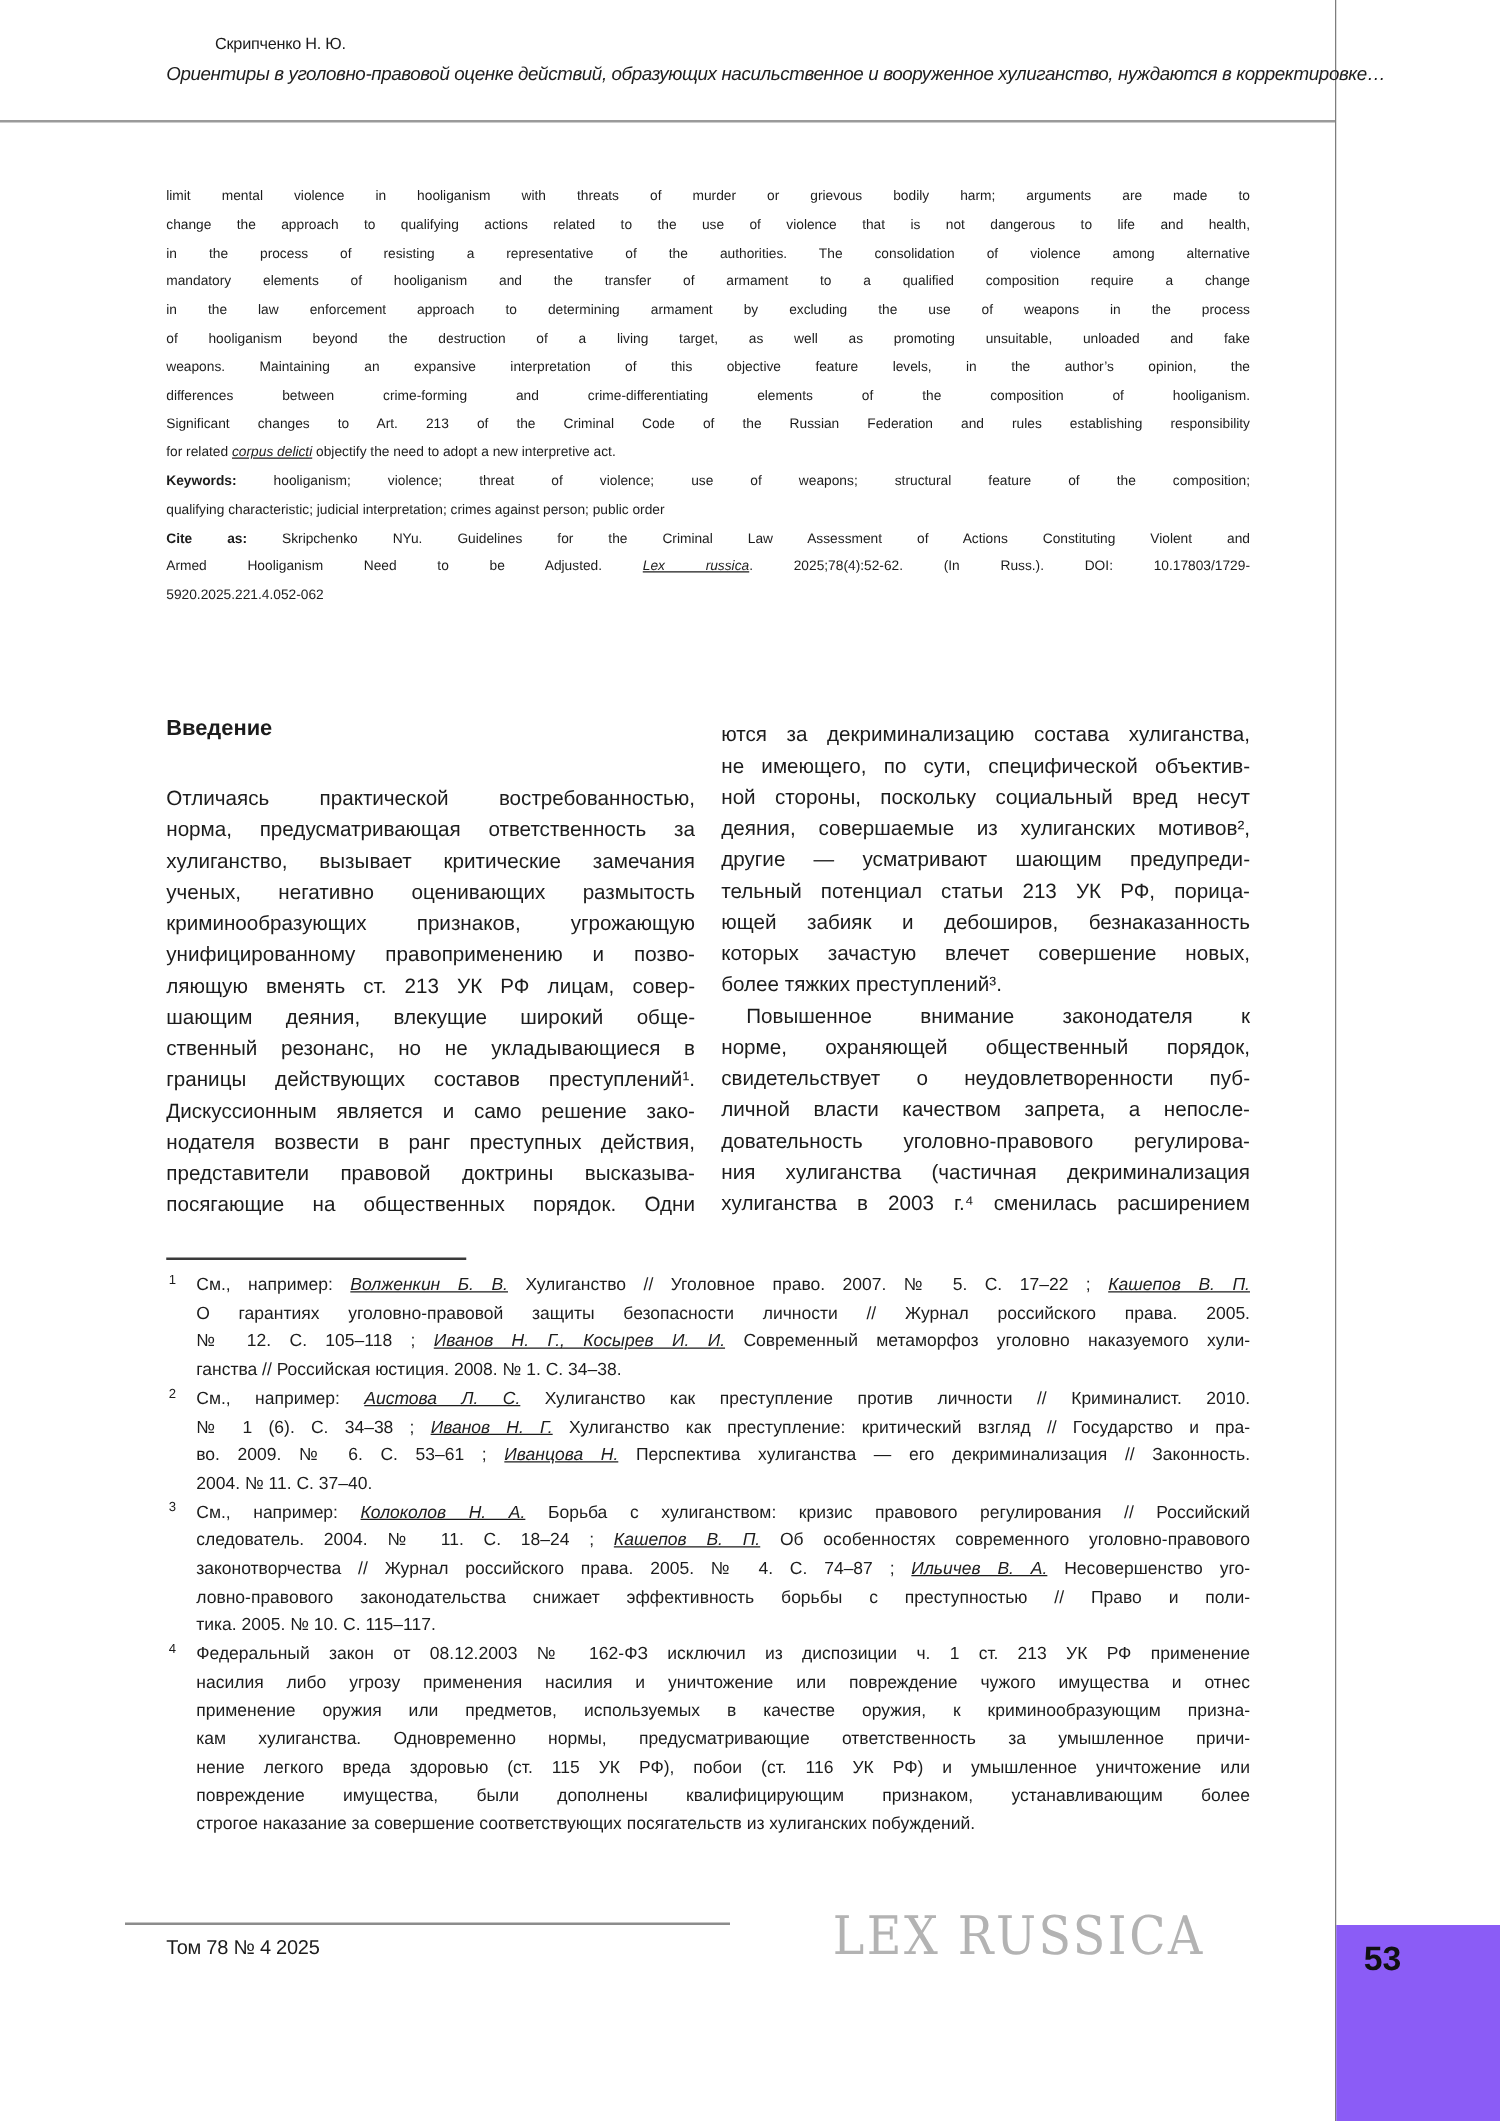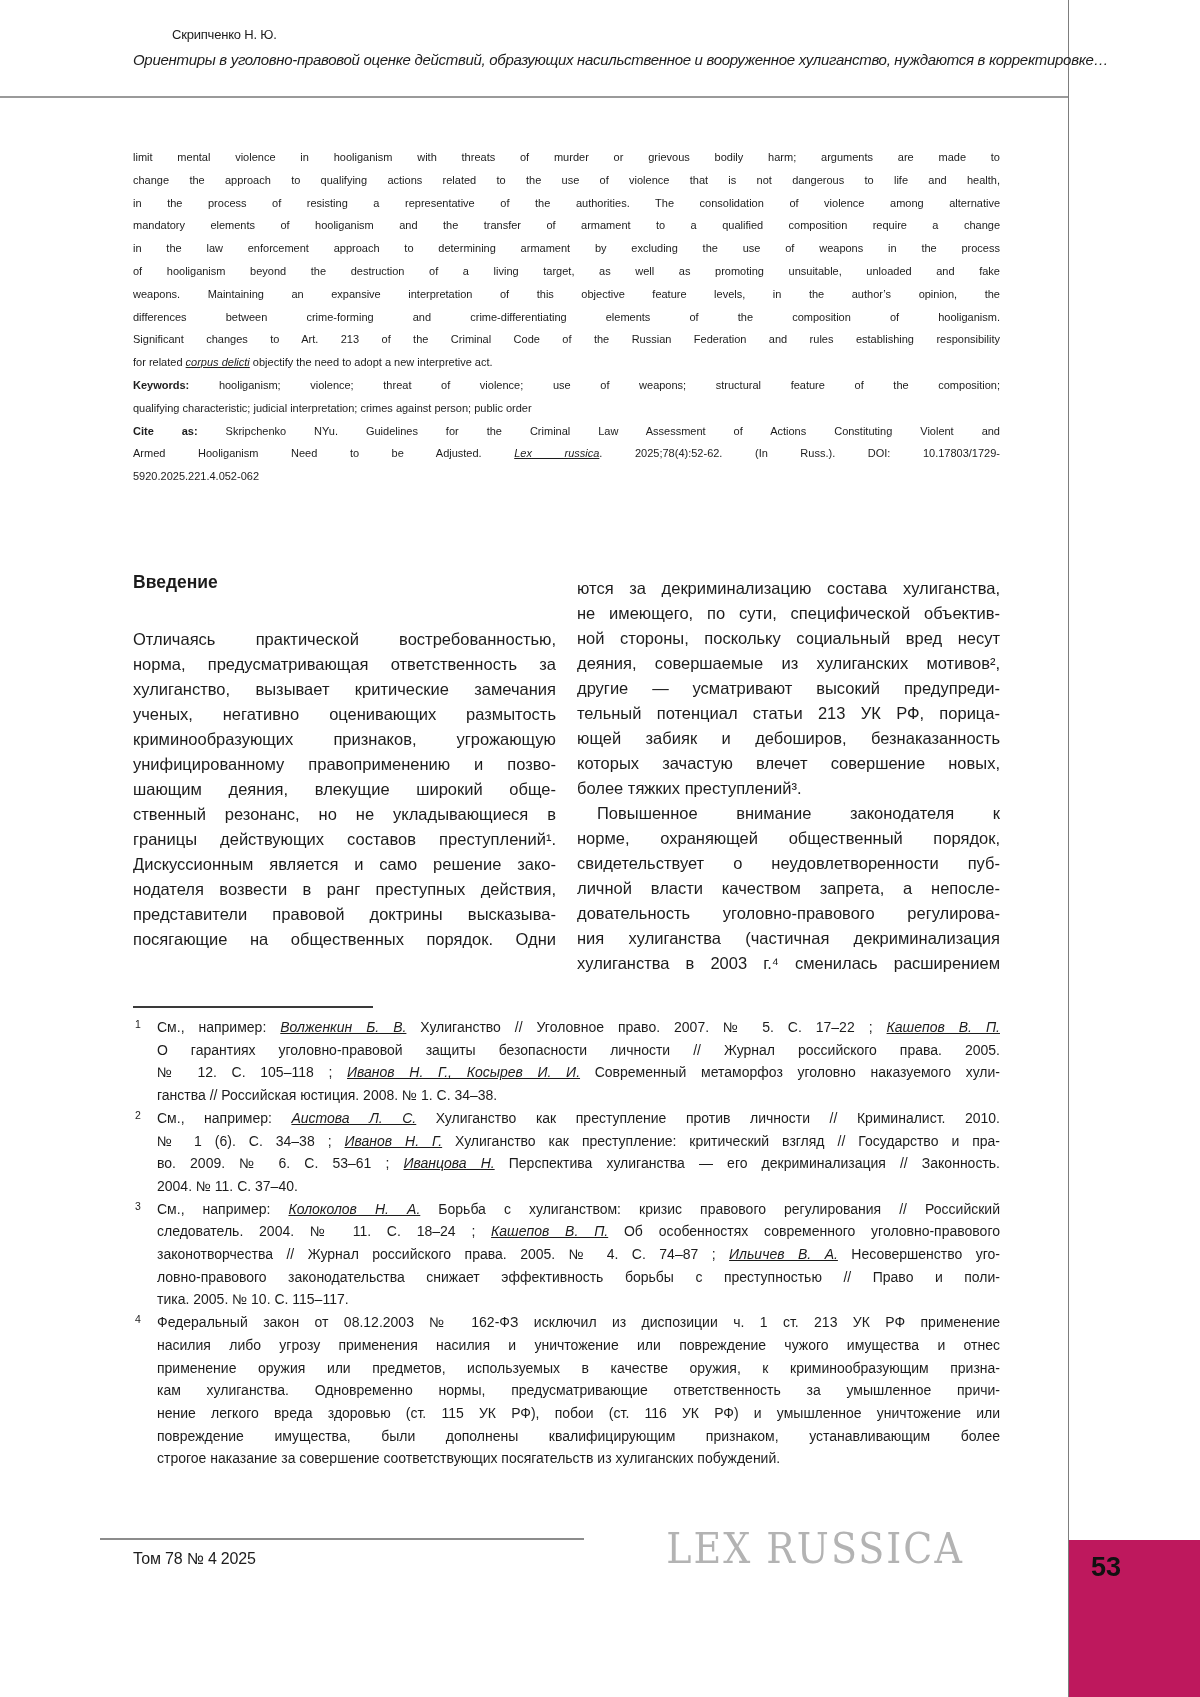--- a/index.html
+++ b/index.html
@@ -16,21 +16,21 @@
   .col-right{position:absolute;left:577px;top:576px;width:423px;font-size:16.5px;line-height:25px;}
   .fn-sep{position:absolute;left:133px;top:1006px;width:240px;height:2px;background:#3a3a3a;}
   .footnotes{position:absolute;left:133px;top:1016px;width:867px;font-size:14px;line-height:22.7px;}
   .fn{position:relative;padding-left:24px;}
   .fn-num{position:absolute;left:2px;top:-3px;font-size:10.5px;}
   .footer-rule{position:absolute;left:100px;top:1538px;width:484px;height:2px;background:#8c8c8c;}
   .vol{position:absolute;left:133px;top:1550px;font-size:16px;letter-spacing:-0.2px;}
   .logo{position:absolute;left:650px;top:1524px;width:330px;text-align:center;
         font-family:"DejaVu Serif",serif;font-size:38px;color:#b3b3b3;letter-spacing:2px;
         transform:scaleY(1.12);transform-origin:top;}
-  .page-box{position:absolute;left:1069px;top:1540px;width:131px;height:157px;background:#be185d;}
+  .page-box{position:absolute;left:1069px;top:1540px;width:131px;height:157px;background:#8b5cf6;}
   .page-num{position:absolute;left:22px;top:12px;font-size:27px;font-weight:bold;color:#111;}
   
   .tl{text-align:left;}
   .tl.j{text-align:justify;text-align-last:justify;-moz-text-align-last:justify;}
   .tl.ind{text-indent:20px;}
   .b{font-weight:bold;}
   .i{font-style:italic;text-decoration:underline;}
 </style>
 </head>
 <body>
@@ -63,34 +63,35 @@
 
   <div class="intro-heading">Введение</div>
 
   <div class="col-left">
       <div class="tl j"><span>Отличаясь практической востребованностью,</span></div>
       <div class="tl j"><span>норма, предусматривающая ответственность за</span></div>
       <div class="tl j"><span>хулиганство, вызывает критические замечания</span></div>
       <div class="tl j"><span>ученых, негативно оценивающих размытость</span></div>
       <div class="tl j"><span>криминообразующих признаков, угрожающую</span></div>
       <div class="tl j"><span>унифицированному правоприменению и позво-</span></div>
+      <div class="tl j"><span>ляющую вменять ст. 213 УК РФ лицам, совер-</span></div>
       <div class="tl j"><span>шающим деяния, влекущие широкий обще-</span></div>
       <div class="tl j"><span>ственный резонанс, но не укладывающиеся в</span></div>
       <div class="tl j"><span>границы действующих составов преступлений¹.</span></div>
       <div class="tl j"><span>Дискуссионным является и само решение зако-</span></div>
       <div class="tl j"><span>нодателя возвести в ранг преступных действия,</span></div>
       <div class="tl j"><span>представители правовой доктрины высказыва-</span></div>
       <div class="tl j"><span>посягающие на общественных порядок. Одни</span></div>
     </div>
   <div class="col-right">
       <div class="tl j"><span>ются за декриминализацию состава хулиганства,</span></div>
       <div class="tl j"><span>не имеющего, по сути, специфической объектив-</span></div>
       <div class="tl j"><span>ной стороны, поскольку социальный вред несут</span></div>
       <div class="tl j"><span>деяния, совершаемые из хулиганских мотивов²,</span></div>
-      <div class="tl j"><span>другие — усматривают высокий предупреди-</span></div>
+      <div class="tl j"><span>другие — усматривают шающим предупреди-</span></div>
       <div class="tl j"><span>тельный потенциал статьи 213 УК РФ, порица-</span></div>
       <div class="tl j"><span>ющей забияк и дебоширов, безнаказанность</span></div>
       <div class="tl j"><span>которых зачастую влечет совершение новых,</span></div>
       <div class="tl"><span>более тяжких преступлений³.</span></div>
       <div class="tl j ind"><span>Повышенное внимание законодателя к</span></div>
       <div class="tl j"><span>норме, охраняющей общественный порядок,</span></div>
       <div class="tl j"><span>свидетельствует о неудовлетворенности пуб-</span></div>
       <div class="tl j"><span>личной власти качеством запрета, а непосле-</span></div>
       <div class="tl j"><span>довательность уголовно-правового регулирова-</span></div>
       <div class="tl j"><span>ния хулиганства (частичная декриминализация</span></div>

